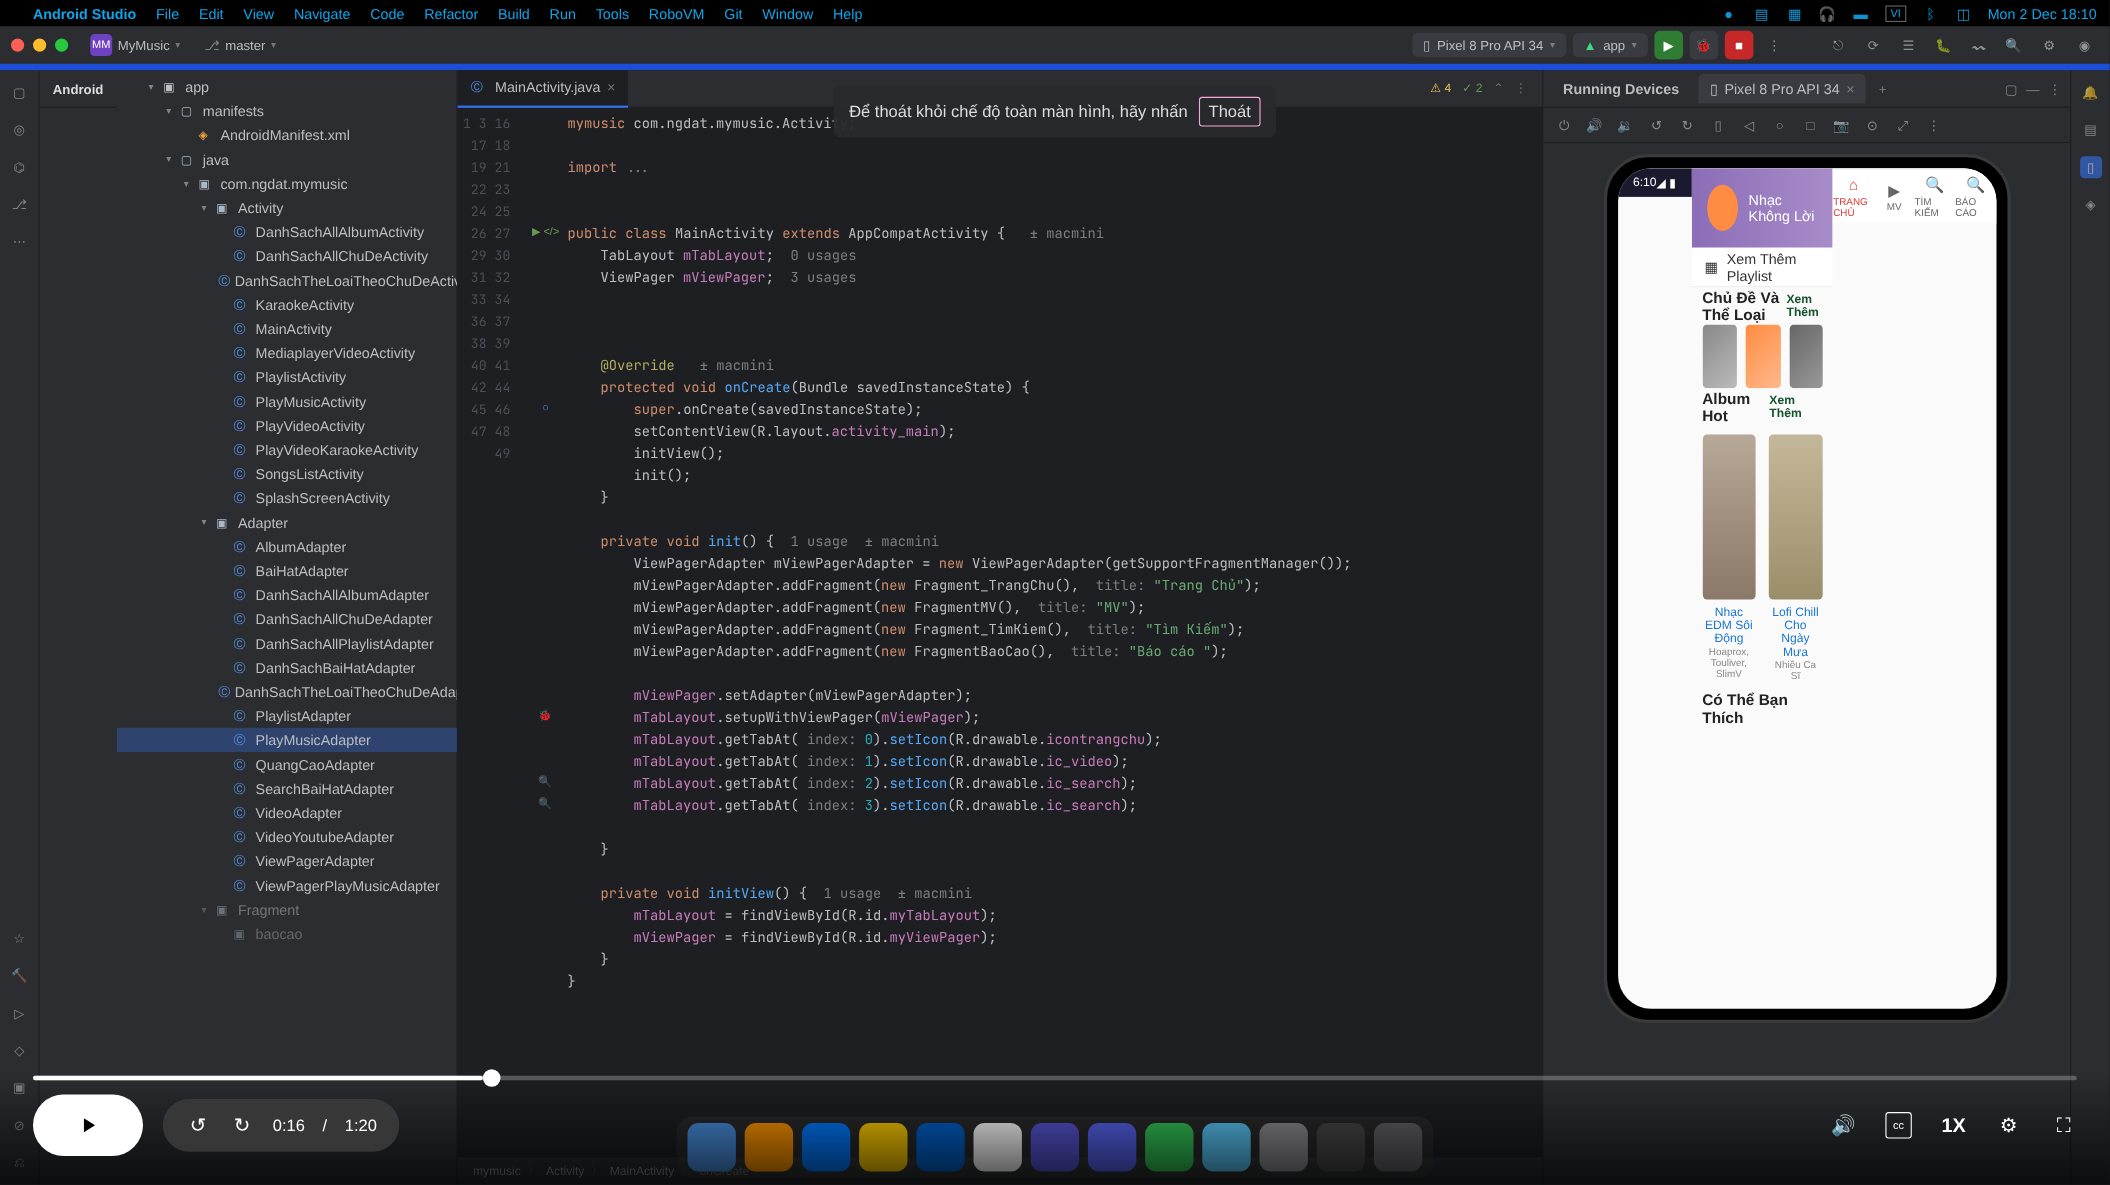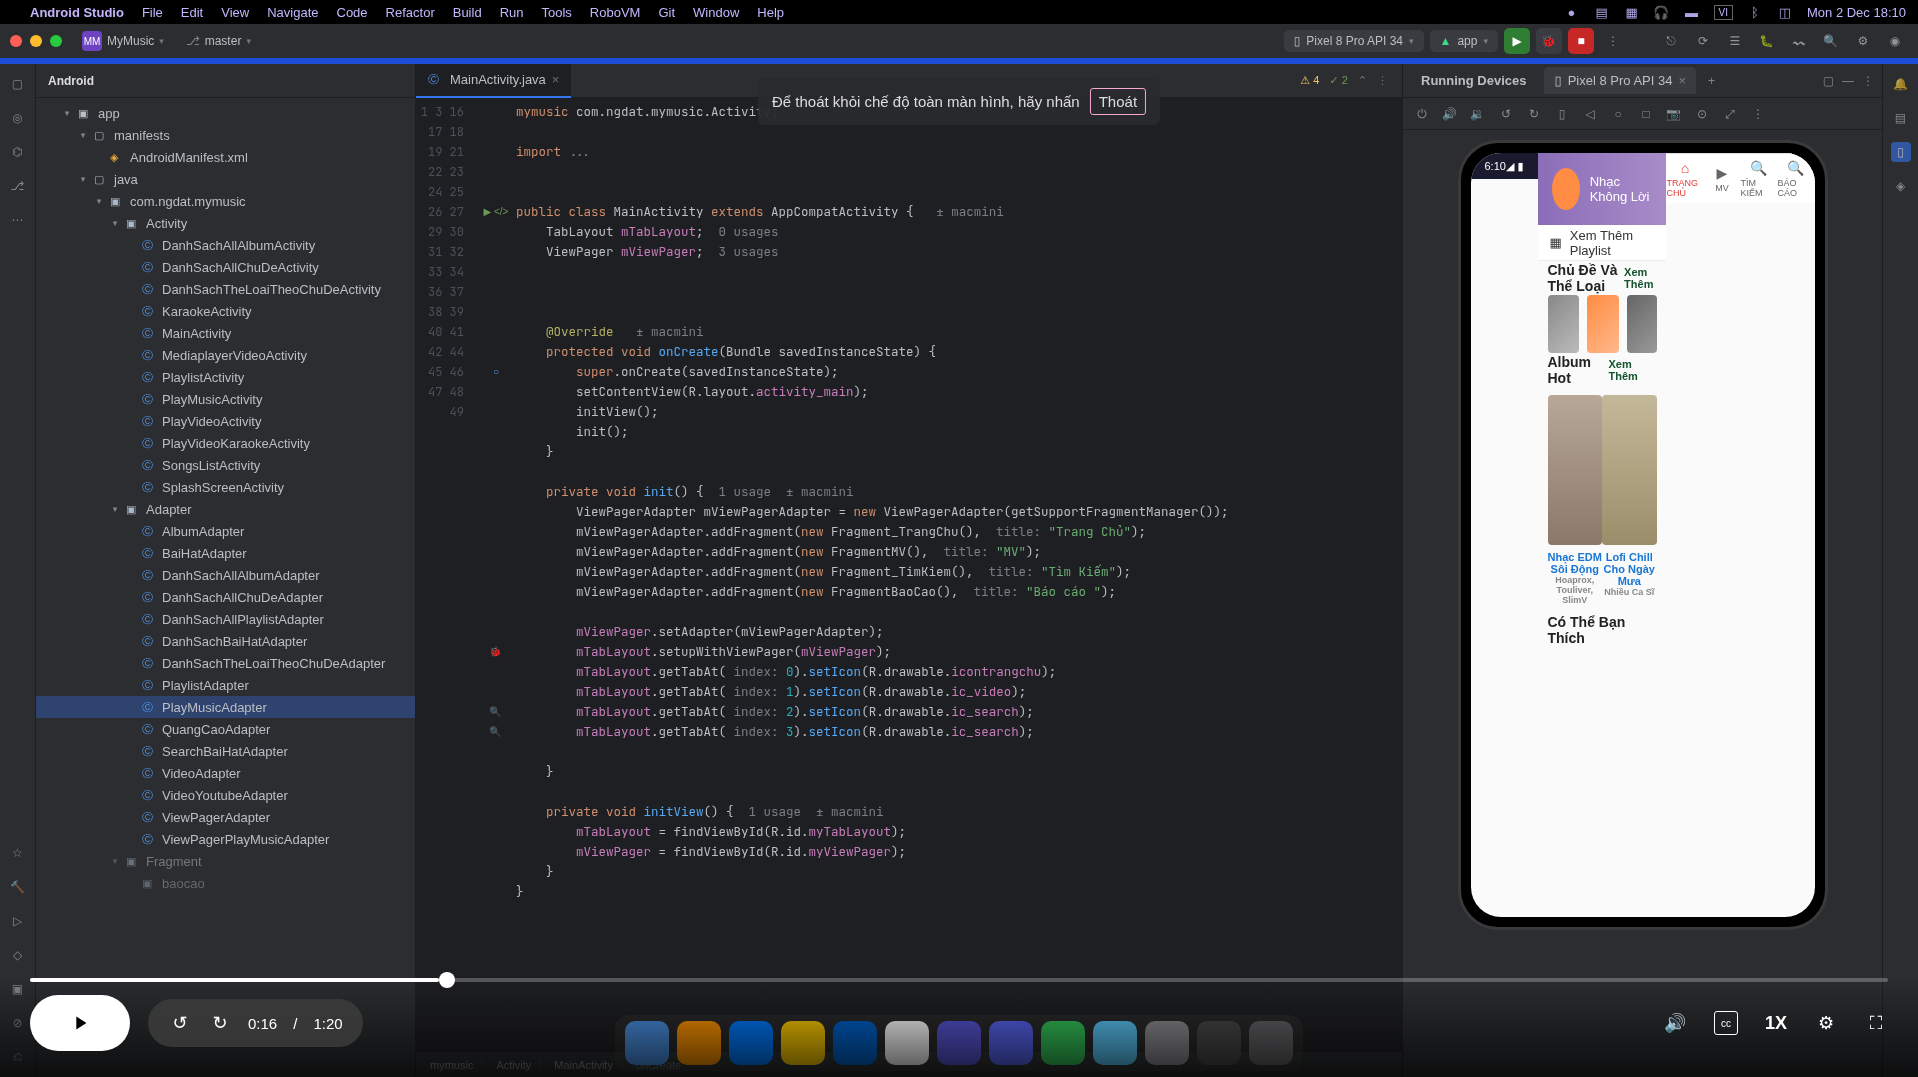--- a/index.html
+++ b/index.html
@@ -1,19 +1,19 @@
 <!DOCTYPE html>
 <html><head>
   <meta charset="utf-8">
   <style>
     * { margin: 0; padding: 0; box-sizing: border-box; }
     body { background: #1e1f22; color: #bcbec4; font-family: -apple-system, BlinkMacSystemFont, 'SF Pro', sans-serif; font-size: 12px; width: 1918px; height: 1077px; overflow: hidden; position: relative; }
     
     
-    .menubar { background: #000; height: 24px; display: flex; align-items: center; padding: 0 12px; gap: 18px; color: #c4b5fd; font-size: 13px; }
+    .menubar { background: #000; height: 24px; display: flex; align-items: center; padding: 0 12px; gap: 18px; color: #0ea5e9; font-size: 13px; }
     .menubar-left { display: flex; gap: 18px; align-items: center; }
     .menubar-right { margin-left: auto; display: flex; gap: 14px; align-items: center; }
     .apple-icon { font-size: 15px; }
     .menubar-app { font-weight: 600; }
     .menubar-icon { width: 16px; height: 16px; display: inline-flex; align-items: center; justify-content: center; opacity: .9; }
     
     
     .ide-toolbar { height: 40px; background: #2b2d30; border-bottom: 6px solid #1d4ed8; display: flex; align-items: center; padding: 0 10px; gap: 10px; }
     .window-controls { display: flex; gap: 8px; margin-right: 10px; }
     .wc-dot { width: 12px; height: 12px; border-radius: 50%; }
@@ -32,21 +32,21 @@
     
     
     .ide-body { display: flex; height: calc(100% - 64px); }
     
     
     .left-rail { width: 36px; background: #2b2d30; display: flex; flex-direction: column; align-items: center; gap: 14px; padding-top: 10px; border-right: 1px solid #1e1f22; }
     .rail-icon { width: 20px; height: 20px; opacity: .6; display: flex; align-items: center; justify-content: center; }
     .rail-bottom { margin-top: auto; margin-bottom: 10px; display: flex; flex-direction: column; gap: 14px; align-items: center; }
     
     
-    .project-panel { width: 380px; background: #2b2d30; border-right: 1px solid #1e1f22; display: flex; flex-direction: column; }
+    .project-panel { width: 380px; background: #2b2d30; border-right: 1px solid #1e1f22; display: flex; }
     .panel-header { height: 34px; display: flex; align-items: center; padding: 0 12px; font-weight: 600; color: #ddd; border-bottom: 1px solid #1e1f22; }
     .tree { flex: 1; overflow: auto; padding: 4px 0; font-size: 13px; }
     .tree-item { display: flex; align-items: center; height: 22px; padding-left: 8px; gap: 4px; cursor: pointer; color: #bcbec4; }
     .tree-item.selected { background: #2e436e; }
     .ti-arrow { width: 14px; font-size: 9px; opacity: .6; text-align: center; }
     .ti-icon { width: 16px; font-size: 11px; }
     .folder-icon { color: #a9b7c6; }
     .class-icon { color: #5394ec; }
     .pkg-icon { color: #a9b7c6; }
     .indent-1 { padding-left: 24px; } .indent-2 { padding-left: 40px; } .indent-3 { padding-left: 56px; } .indent-4 { padding-left: 72px; } .indent-5 { padding-left: 88px; }
@@ -93,21 +93,21 @@
     .banner.nolyric { height: 72px; background: linear-gradient(90deg,#8b6db8,#a88cc8); display: flex; align-items: center; padding: 0 14px; color: #fff; font-size: 13px; gap: 10px; }
     .banner-circle { width: 42px; height: 42px; border-radius: 50%; background: #ff8c42; }
     .more-playlist { height: 36px; background: #fff; display: flex; align-items: center; padding: 0 12px; font-size: 13px; color: #333; border-bottom: 1px solid #eee; gap: 8px; }
     .section-head { height: 34px; display: flex; align-items: center; justify-content: space-between; padding: 0 10px; font-size: 14px; }
     .sect-title { font-weight: 700; color: #222; }
     .sect-more { color: #14532d; font-weight: 600; font-size: 11px; }
     .cat-row { display: flex; gap: 8px; padding: 0 10px; height: 58px; overflow: hidden; }
     .cat-card { flex: 1; background: linear-gradient(135deg,#888,#bbb); border-radius: 4px; }
     .cat-card.c2 { background: linear-gradient(135deg,#ff8c42,#ffb88c); }
     .cat-card.c3 { background: linear-gradient(135deg,#666,#999); flex: 0 0 30px;}
-    .album-row { display: flex; padding: 8px 10px; font-weight: bold; }
+    .album-row { display: flex; gap: 12px; padding: 8px 10px; }
     .album-card { flex: 1; display: flex; flex-direction: column; }
     .album-img { height: 150px; background: #ddd; border-radius: 4px; }
     .album-img.a1 { background: linear-gradient(#b8a898,#8a7868); }
     .album-img.a2 { background: linear-gradient(#c4b89a,#9a8e6a); }
     .album-title { font-size: 11px; color: #1976d2; text-align: center; margin-top: 6px; }
     .album-sub { font-size: 9px; color: #888; text-align: center; }
     .bottom-nav { height: 50px; border-top: 1px solid #ddd; display: flex; background: #fff; }
     .nav-item { flex: 1; display: flex; flex-direction: column; align-items: center; justify-content: center; font-size: 9px; gap: 2px; color: #666; }
     .nav-item.active { color: #e53935; }
     .nav-icon { font-size: 14px; }

